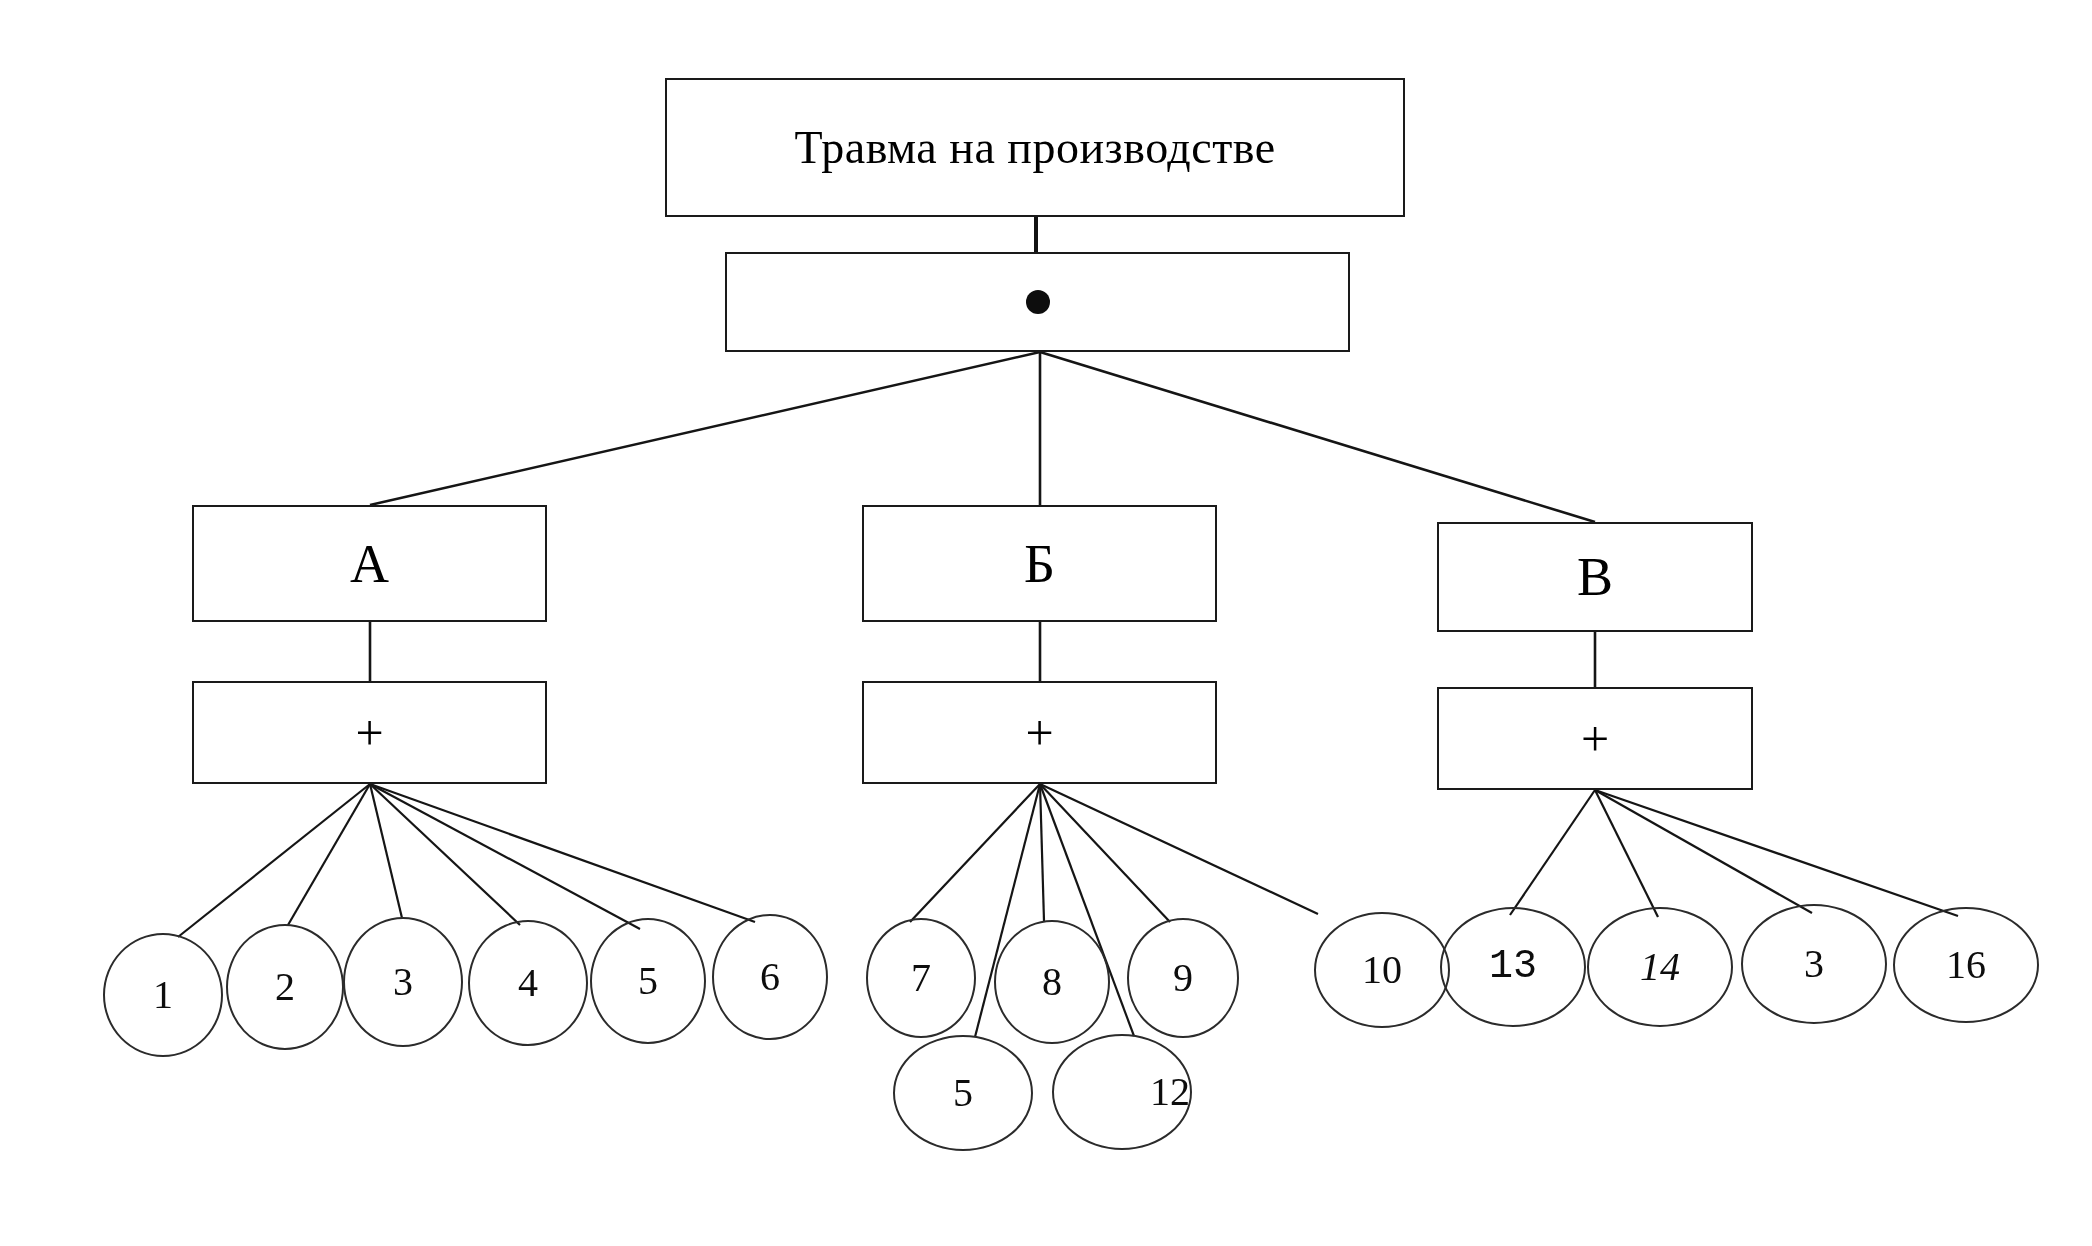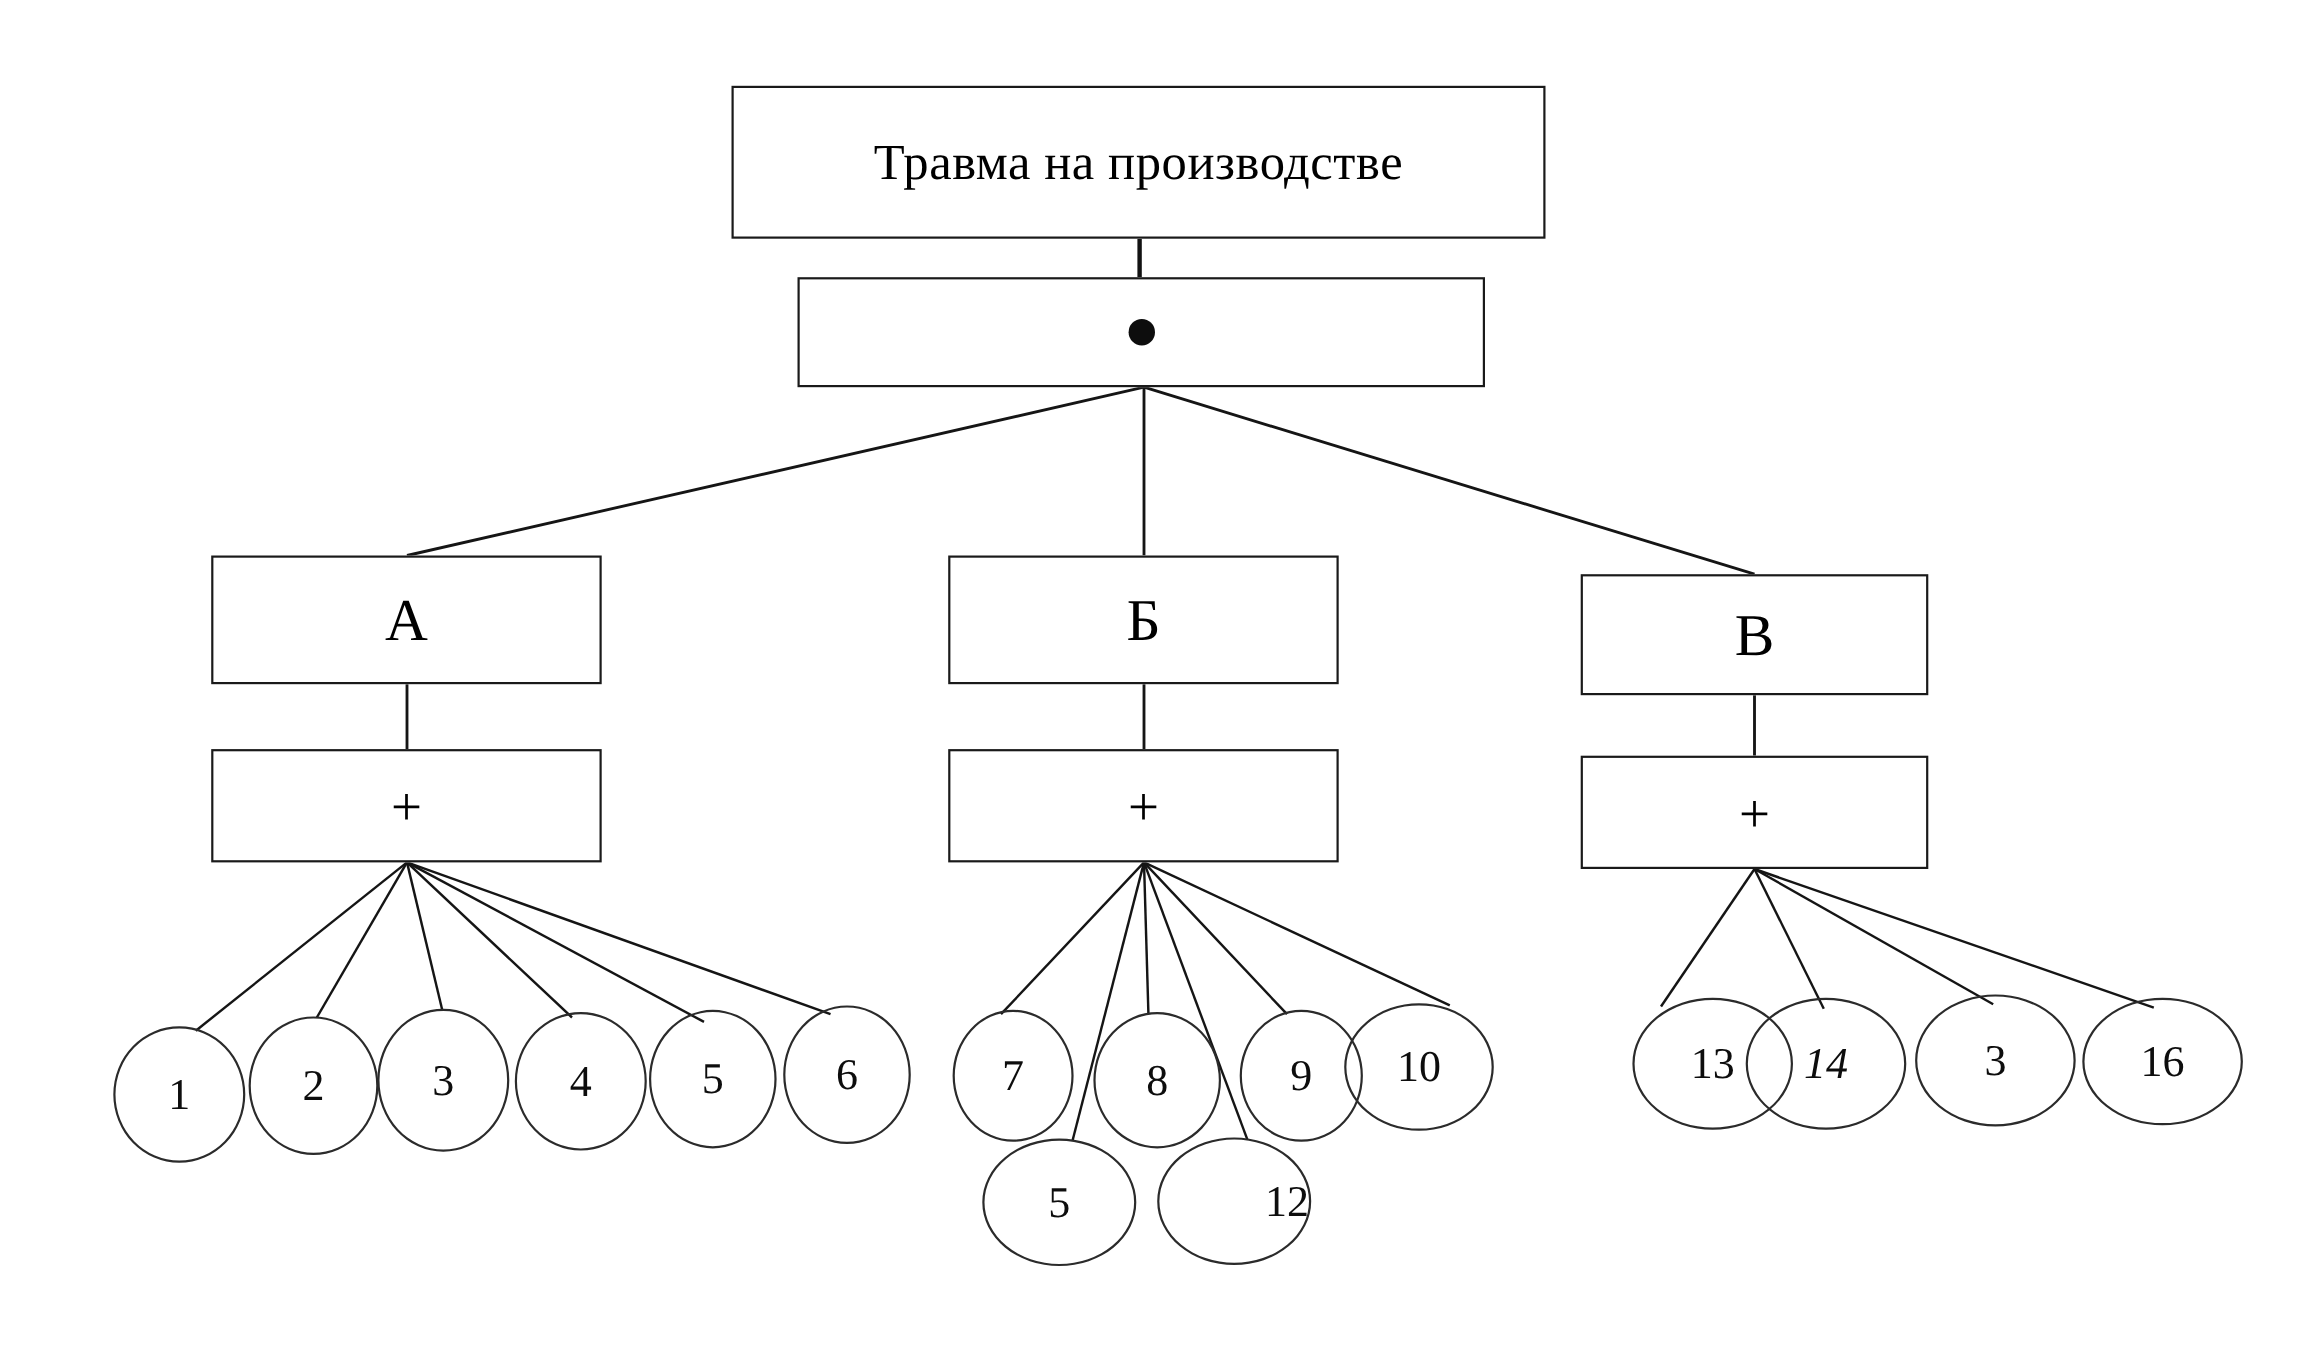--- a/index.html
+++ b/index.html
@@ -157,30 +157,30 @@
       </div>
       <div class="leaf" style="left: 866px; top: 918px; width: 110px; height: 120px;">
         <span>7</span>
       </div>
       <div class="leaf" style="left: 994px; top: 920px; width: 116px; height: 124px;">
         <span>8</span>
       </div>
       <div class="leaf" style="left: 1127px; top: 918px; width: 112px; height: 120px;">
         <span>9</span>
       </div>
-      <div class="leaf" style="left: 1222px; top: 912px; width: 136px; height: 116px;">
+      <div class="leaf" style="left: 1314px; top: 912px; width: 136px; height: 116px;">
         <span>10</span>
       </div>
       <div class="leaf" style="left: 893px; top: 1035px; width: 140px; height: 116px;">
         <span>5</span>
       </div>
       <div class="leaf" style="left: 1052px; top: 1034px; width: 140px; height: 116px; justify-content: flex-end;">
         <span>12</span>
       </div>
-      <div class="leaf" style="left: 1484px; top: 907px; width: 146px; height: 120px;">
+      <div class="leaf" style="left: 1440px; top: 907px; width: 146px; height: 120px; font-family: Liberation Mono, monospace;">
         <span>13</span>
       </div>
       <div class="leaf" style="left: 1587px; top: 907px; width: 146px; height: 120px; font-style: italic;">
         <span>14</span>
       </div>
       <div class="leaf" style="left: 1741px; top: 904px; width: 146px; height: 120px;">
         <span>3</span>
       </div>
       <div class="leaf" style="left: 1893px; top: 907px; width: 146px; height: 116px;">
         <span>16</span>

